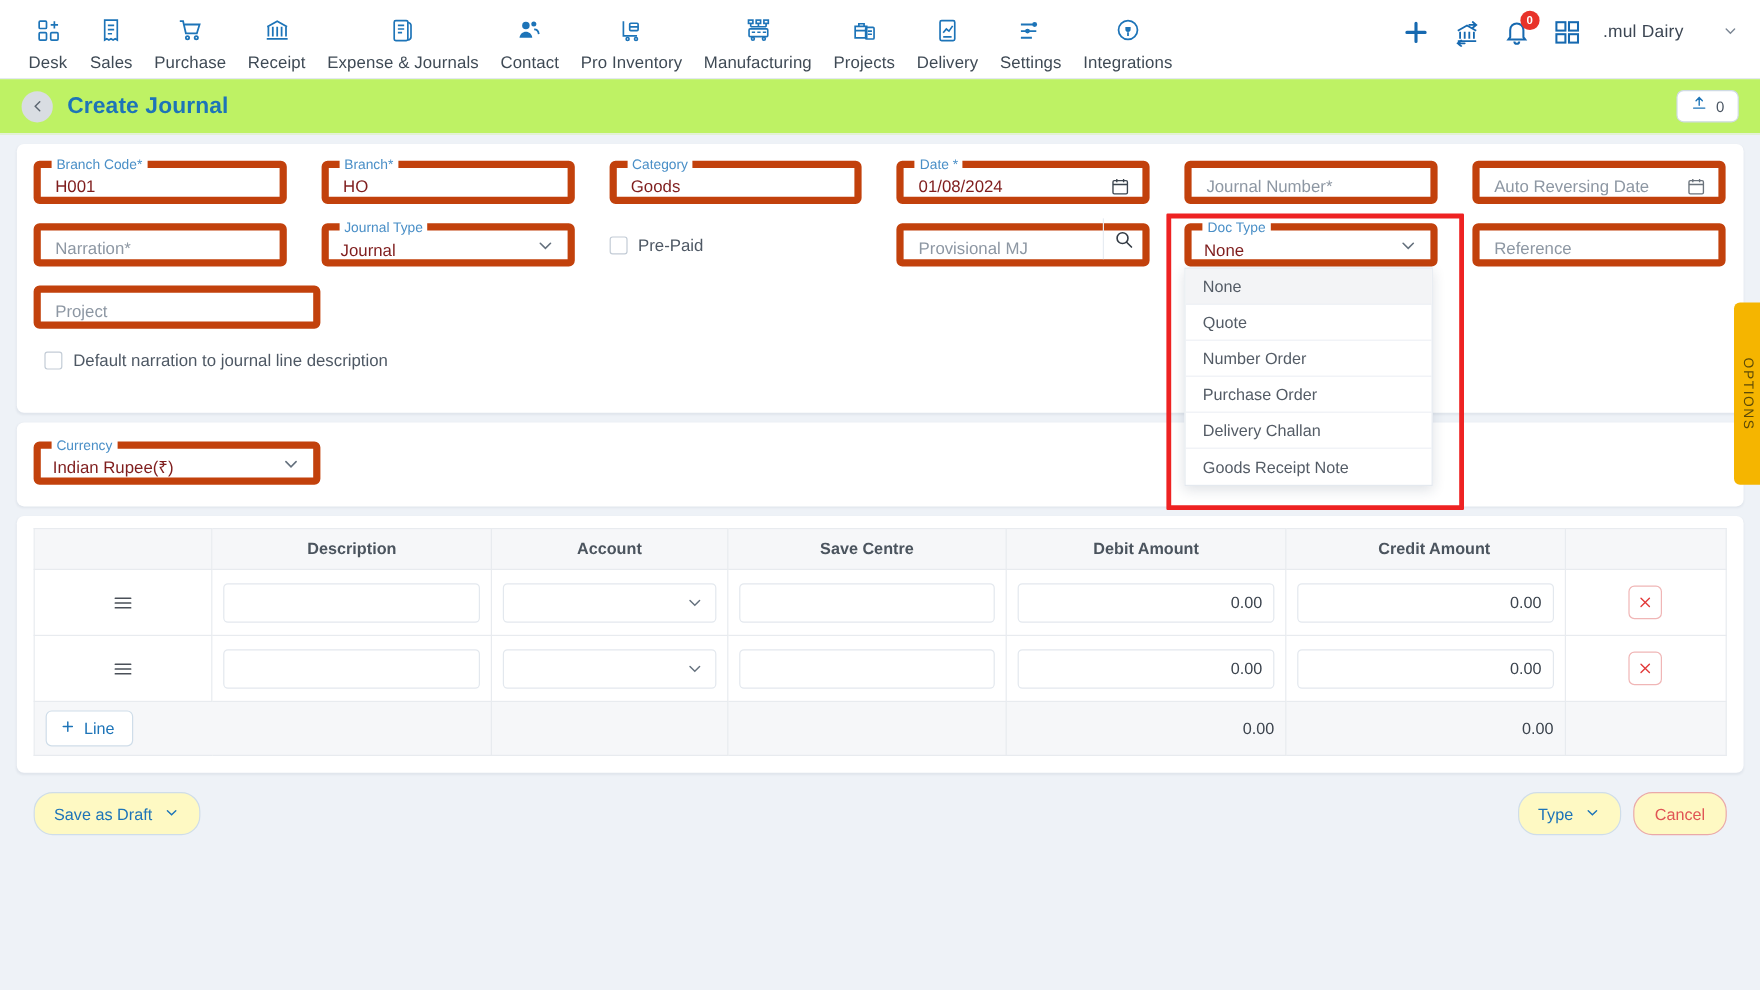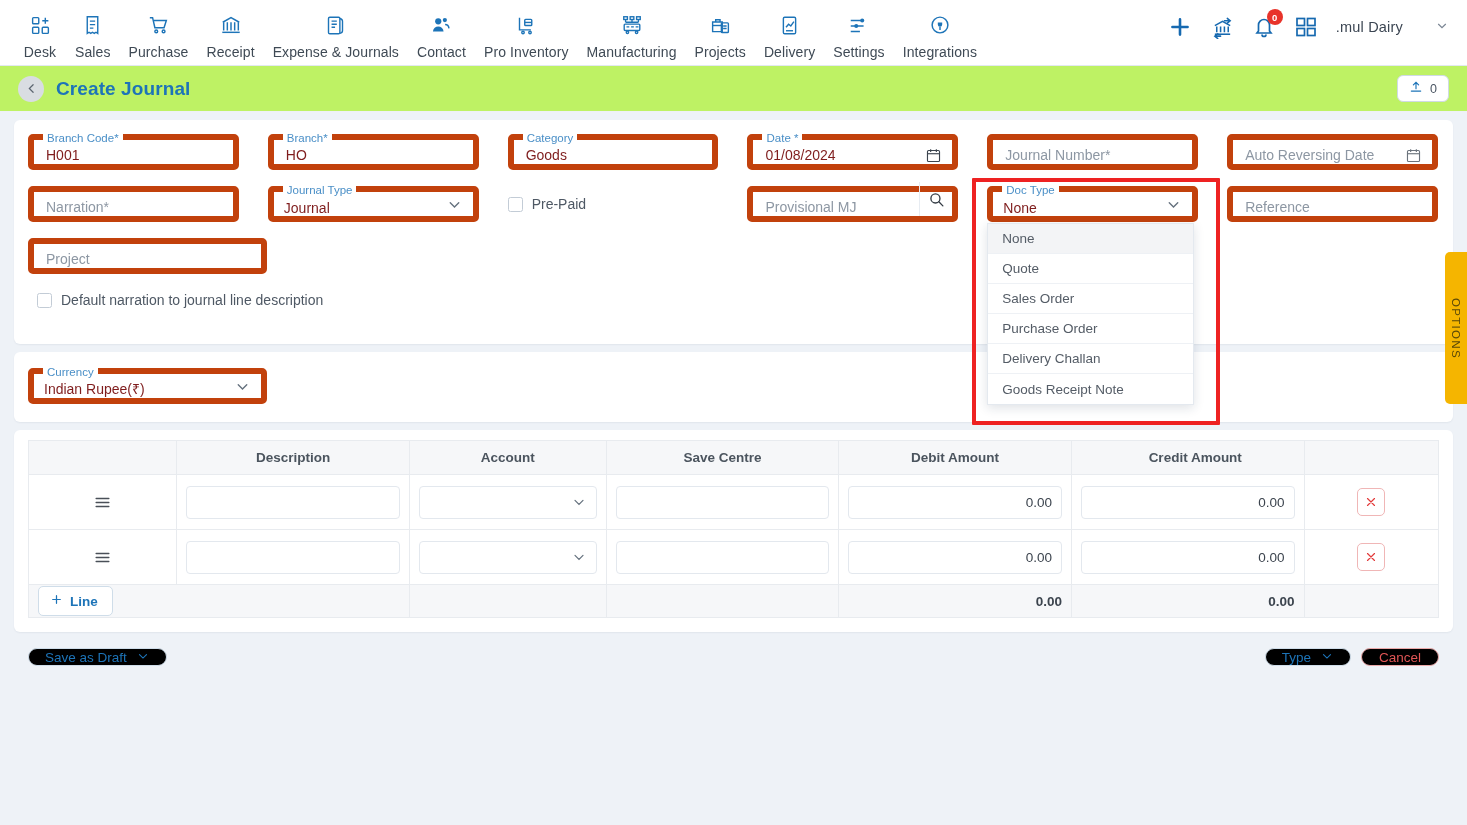--- a/index.html
+++ b/index.html
@@ -243,38 +243,38 @@
     display:flex; align-items:center; justify-content:flex-end;
     padding: 0 9px; cursor:pointer;
   }
   .del-btn {
     width:28px; height:28px; margin: 0 auto;
     border:1px solid #f0b6b6; border-radius:5px;
     color:#e23a3a; background:#fff;
     display:flex; align-items:center; justify-content:center;
     font-size:15px; cursor:pointer;
   }
-  tr.totals td { background:#f6f7f9; height:33px;font-weight:bold; }
+  tr.totals td { background:#f6f7f9; height:45px; }
   .tot-num { text-align:right; font-size:13.5px; color:#3c444e; padding-right:20px; }
   .add-line {
     border:1px solid #cfdde9; border-radius:5px; background:#fff;
     height:30px; padding: 0 14px 0 11px;
     display:inline-flex; align-items:center; gap:7px;
     color:#1d74b8; font-size:13.5px; cursor:pointer;
   }
 
   
   .footer {
     display:flex; align-items:center; justify-content:space-between;
     padding: 16px 14px 0 14px;
   }
   .btn {
-    height:18px; border-radius:16px;
+    height:36px; border-radius:16px;
     display:inline-flex; align-items:center; justify-content:center; gap:9px;
-    font-size:13.5px; cursor:pointer; background:#000000;
+    font-size:13.5px; cursor:pointer; background:#fef9c3;
     padding: 0 16px;
   }
   .btn.draft { border:1px solid #cfdde9; color:#1d74b8; }
   .btn.post  { border:1px solid #cfdde9; color:#1d74b8; min-width:72px; }
   .btn.cancel{ border:1px solid #eaa9a9; color:#e05555; min-width:78px; }
   .footer-right { display:flex; gap:10px; }
 </style>
 </head>
 <body>
 
@@ -581,21 +581,21 @@
           <span class="fval">None</span>
           <span class="caret-ico">
             <svg width="17" height="17" viewBox="0 0 24 24" fill="none" stroke="#64707d" stroke-width="1.9" stroke-linecap="round">
                 <path d="M6 9.5l6 6 6-6"></path>
               </svg>
           </span>
         </div>
         <div class="dd-menu">
           <div class="dd-item selected">None</div>
           <div class="dd-item">Quote</div>
-          <div class="dd-item">Sales Order</div>
+          <div class="dd-item">Number Order</div>
           <div class="dd-item">Purchase Order</div>
           <div class="dd-item">Delivery Challan</div>
           <div class="dd-item">Goods Receipt Note</div>
         </div>
       </div>
       <div class="fcell" style="margin-left:28px">
         <div class="field">
           <input class="fval" placeholder="Reference" style="">
         </div>
       </div>

